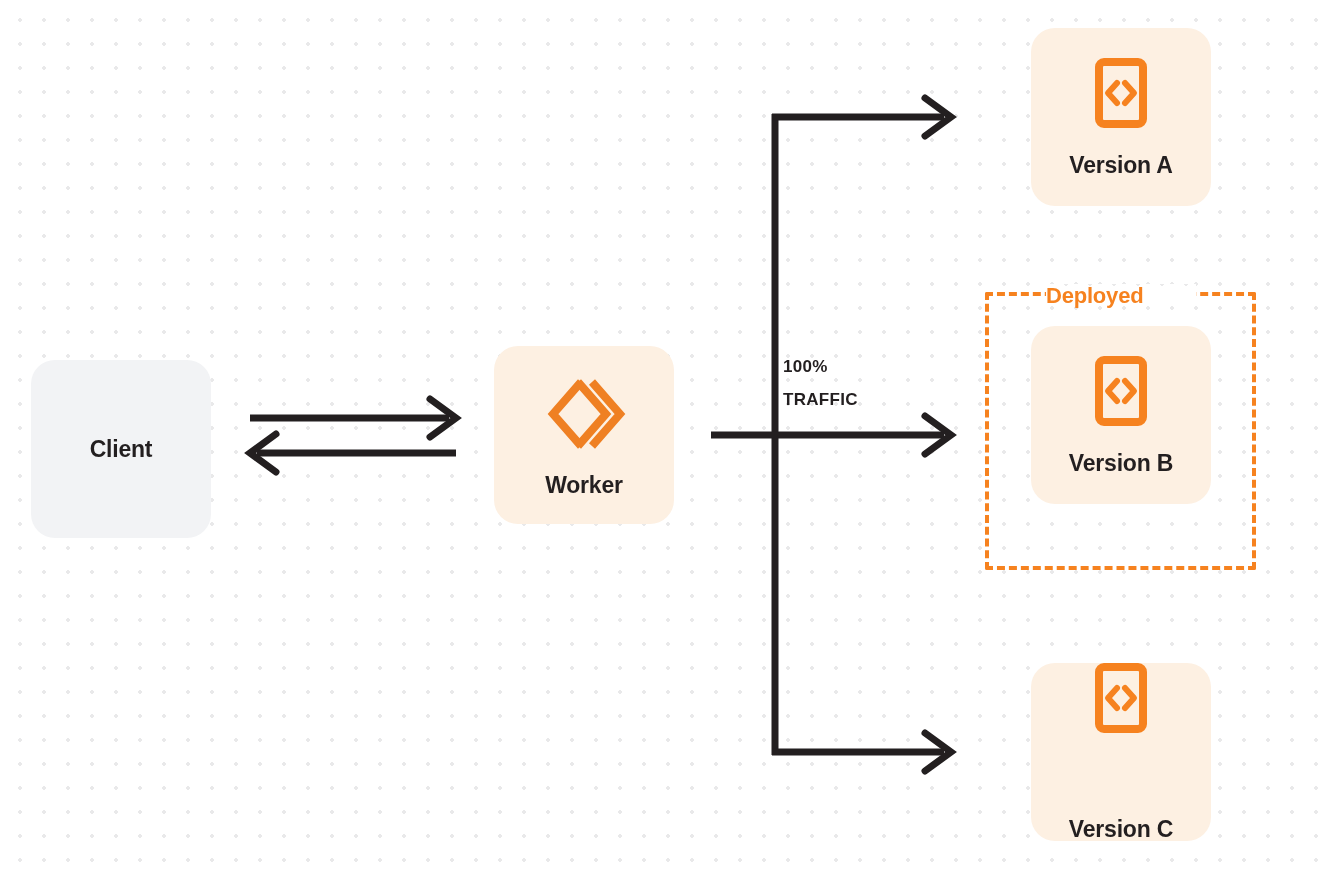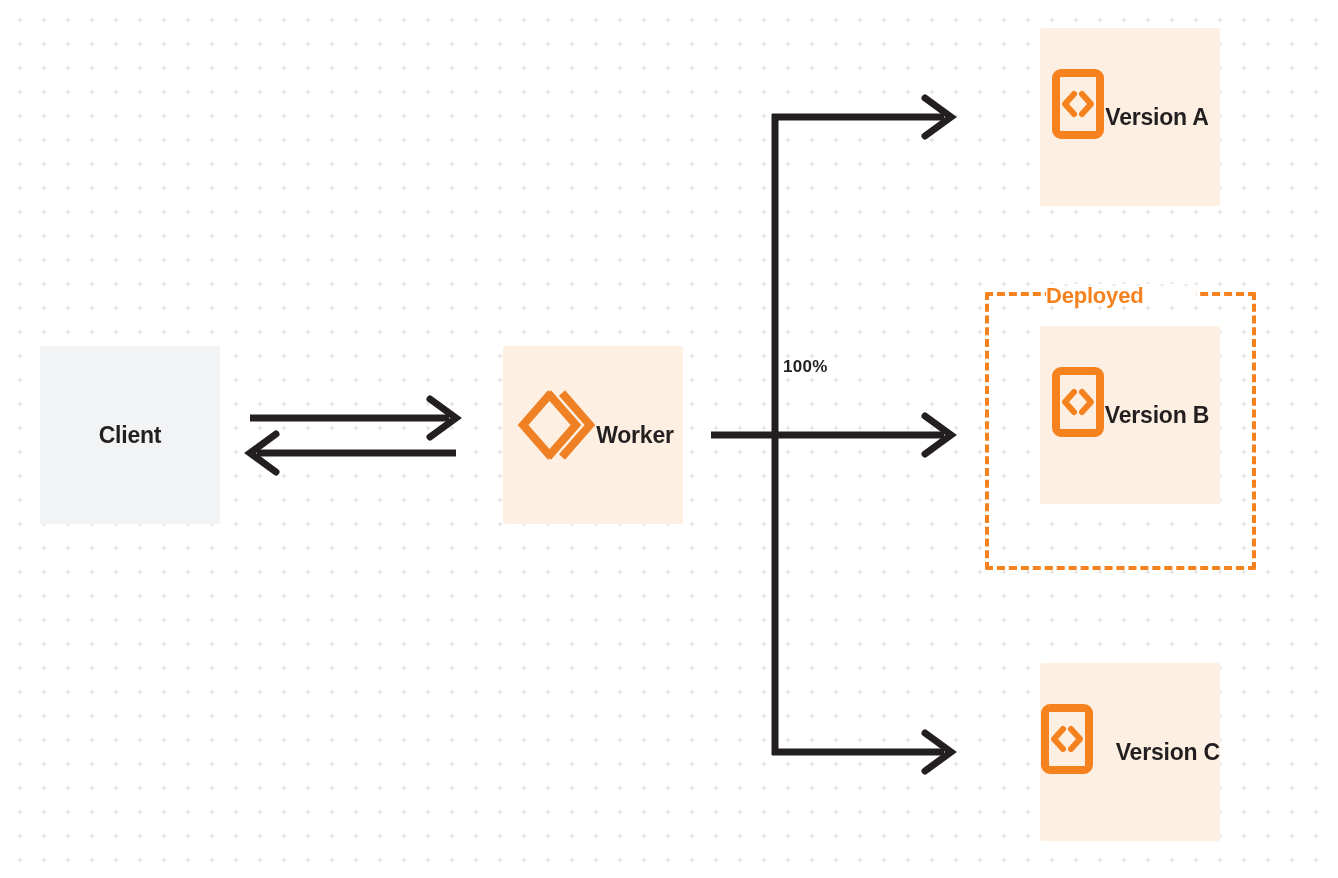--- a/index.html
+++ b/index.html
@@ -32,31 +32,30 @@
     top: 0;
     width: 1338px;
     height: 878px;
     pointer-events: none;
   }
 
   
   .node {
     position: absolute;
     box-sizing: border-box;
-    border-radius: 2px;
+    border-radius: 24px;
     display: flex;
-    flex-direction: row;
+    flex-direction: column;
     align-items: center;
     justify-content: center;
-    margin-left: 9px;
   }
 
   .node-client {
     left: 31px;
-    top: 346px;
+    top: 360px;
     width: 180px;
     height: 178px;
     background-color: #f2f3f5;
   }
 
   .node-worker {
     left: 494px;
     top: 346px;
     width: 180px;
     height: 178px;
@@ -181,20 +180,21 @@
     </g>
 
     <g>
       <line x1="772" y1="752" x2="944" y2="752" stroke="#231f20" stroke-width="7" stroke-linecap="butt"></line>
       <polyline points="925,733 951,752 925,771" fill="none" stroke="#231f20" stroke-width="7" stroke-linecap="round" stroke-linejoin="miter"></polyline>
     </g>
   </svg>
 
   <div class="traffic-label">
     <span class="tl-line">100%</span>
+    <span class="tl-line">TRAFFIC</span>
   </div>
 
   <div class="node node-client">
     <span class="node-label">Client</span>
   </div>
 
   <div class="node node-worker">
     <span class="node-icon worker-icon">
       <svg width="84" height="80" viewBox="0 0 84 80" aria-hidden="true">
 

